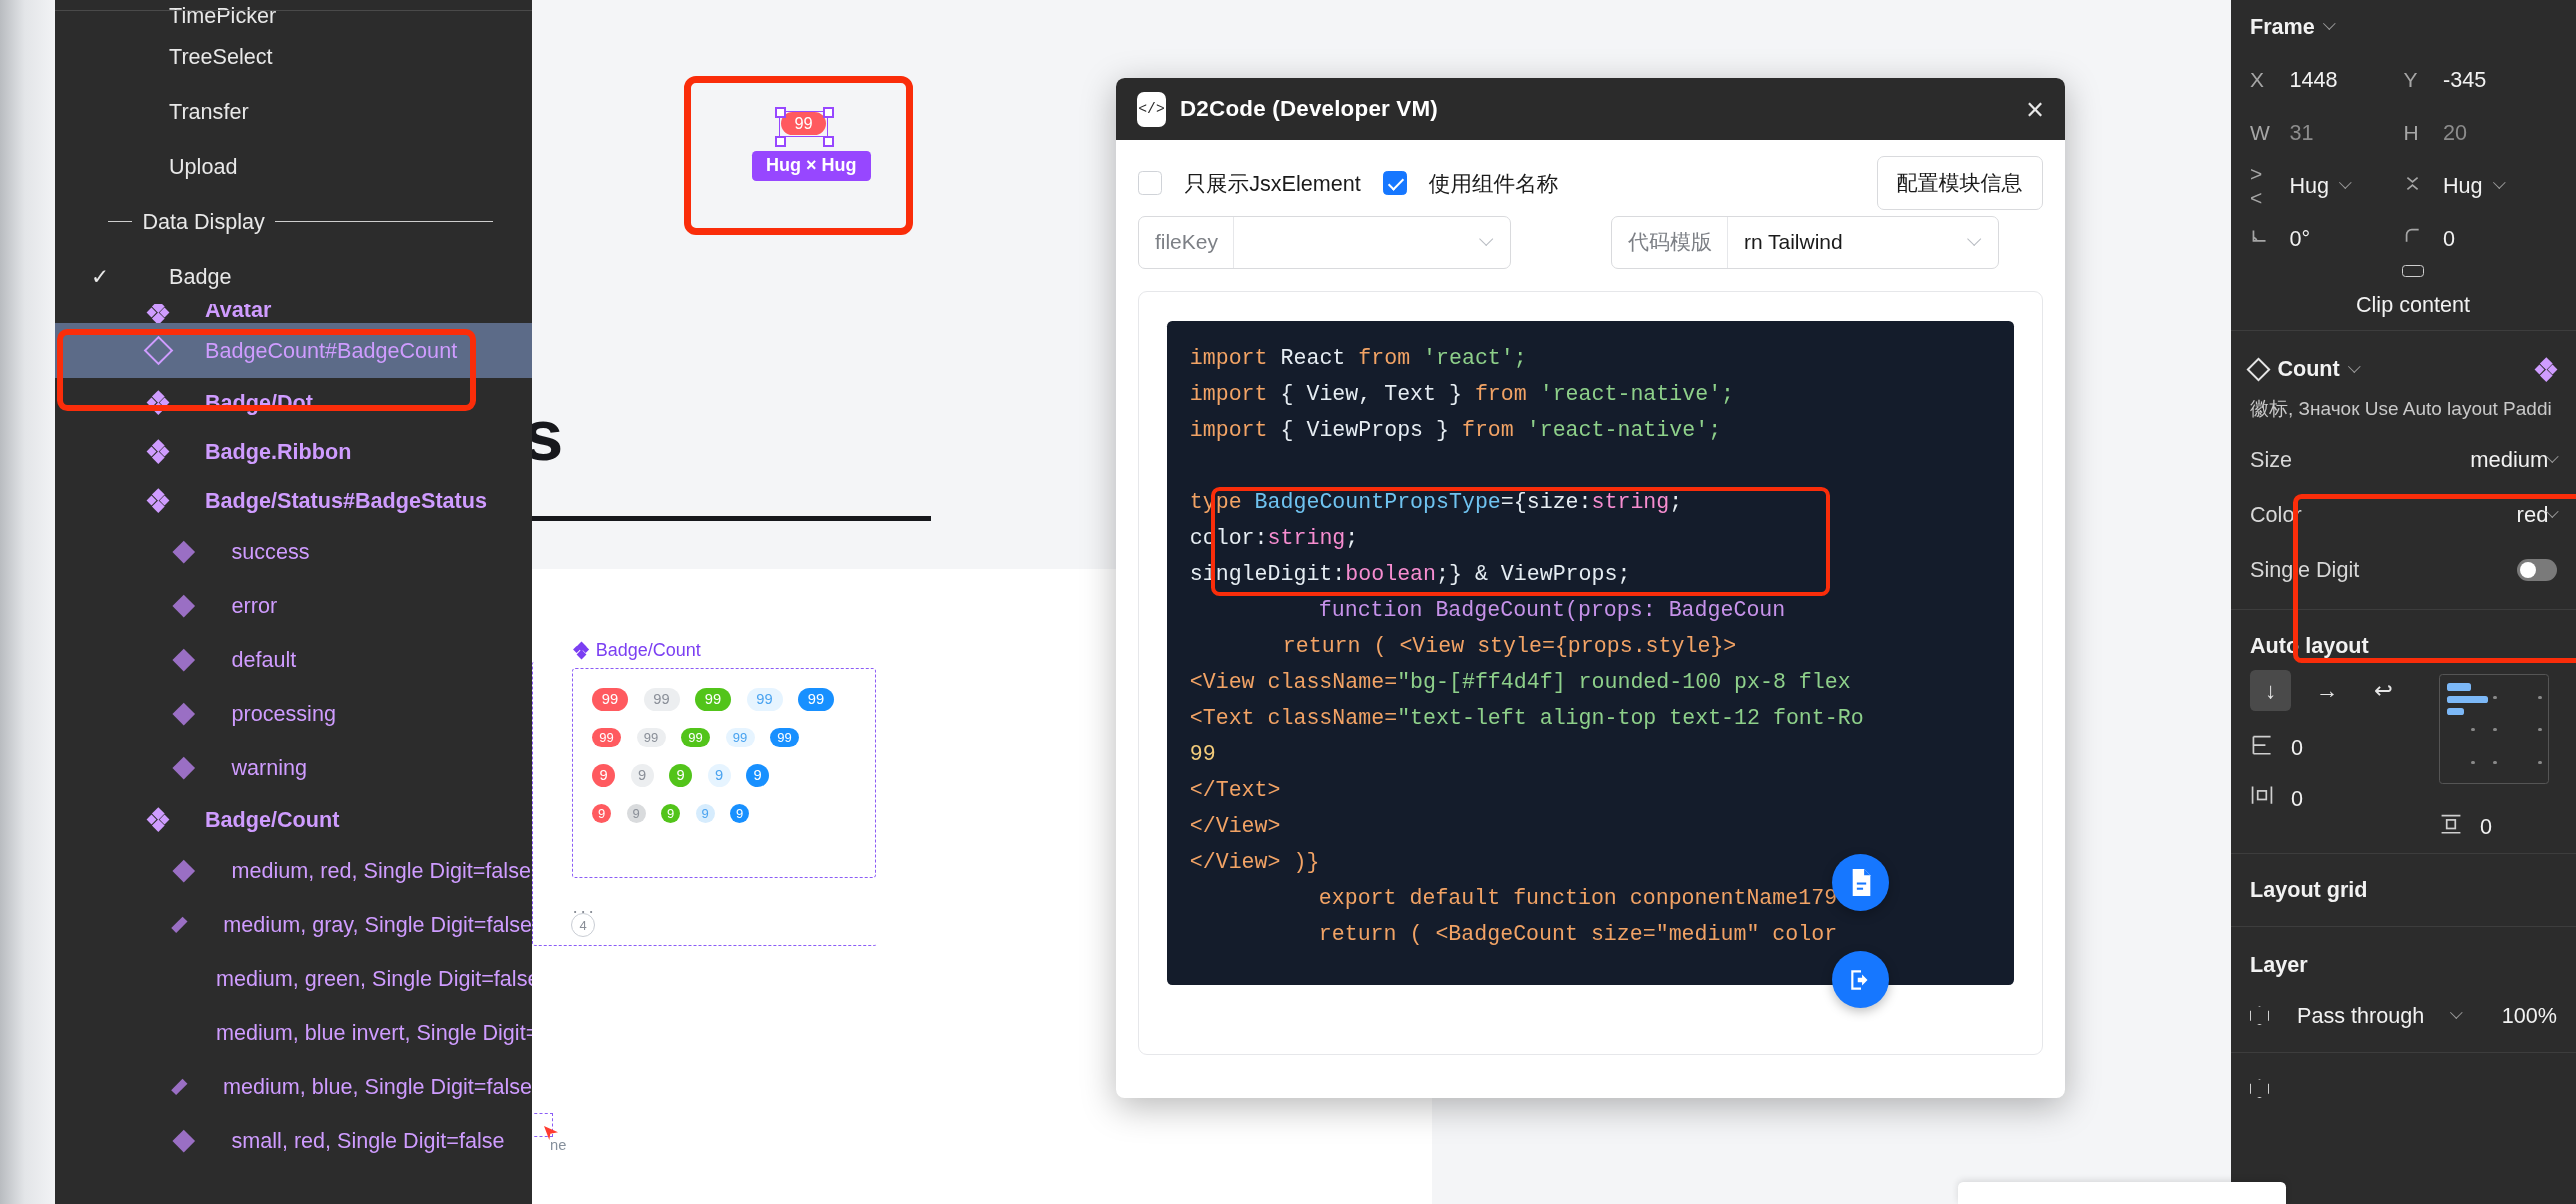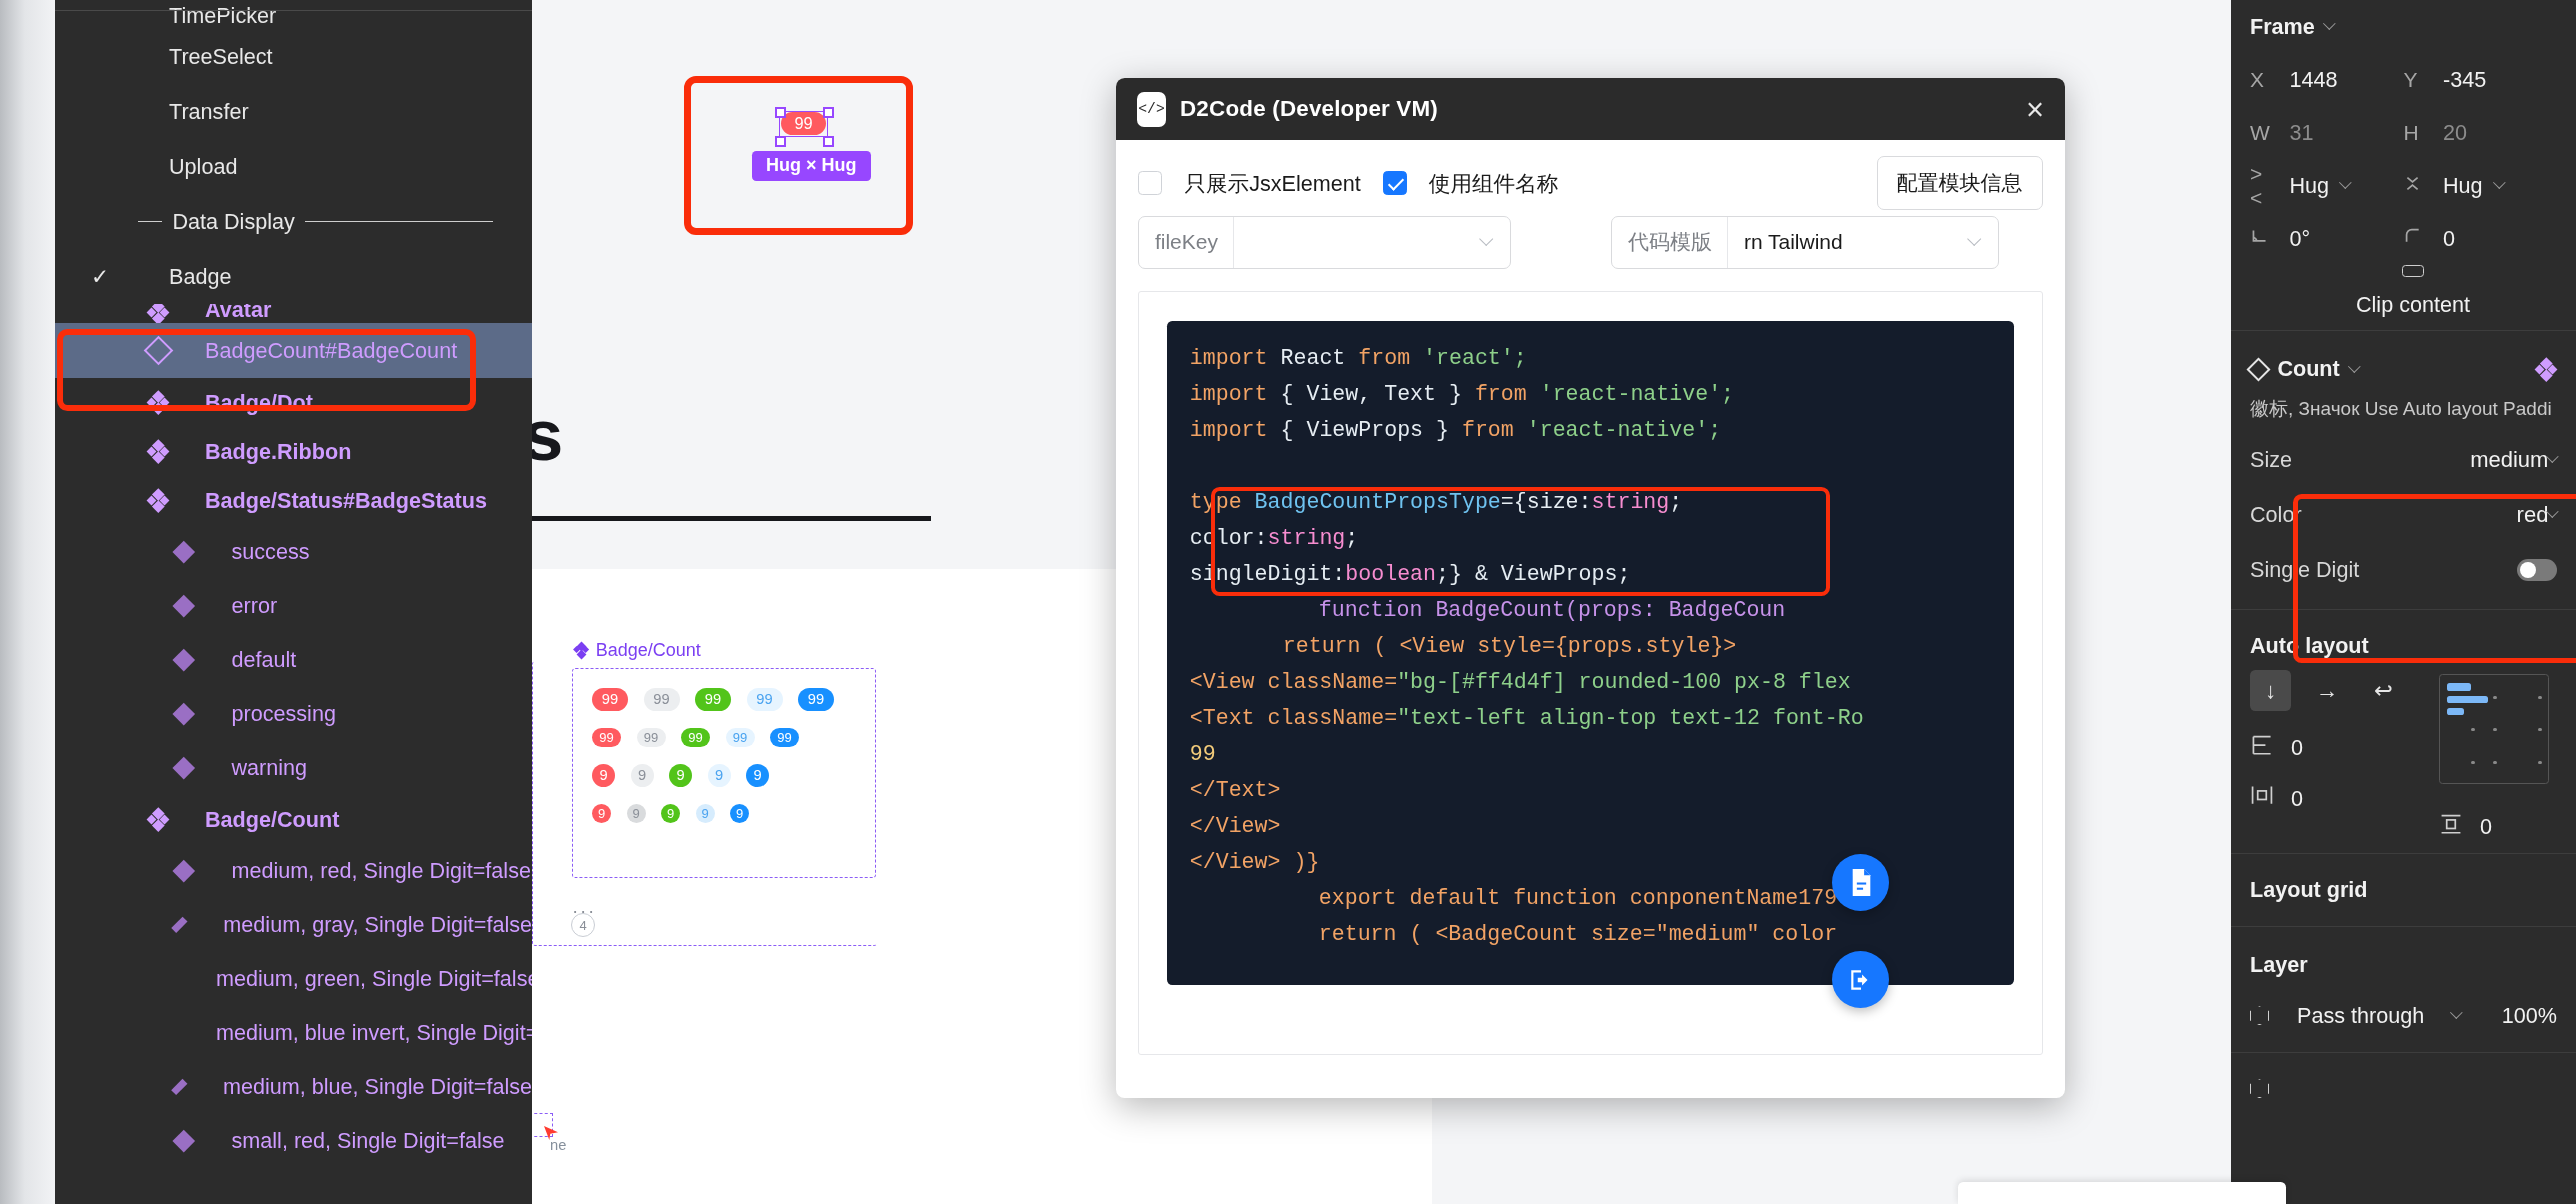--- a/index.html
+++ b/index.html
@@ -177,21 +177,21 @@
     display: flex; align-items: center;
     height: 55px; padding-left: 36px;
     font-size: 21.6px; color: #e8e8e8;
     white-space: nowrap;
     font-family: "Liberation Sans", sans-serif;
   }
   .sb-item .lbl { margin-left: 57px; }
   .sb-check { width: 21px; font-size: 21.6px; color: #e8e8e8; }
   .sb-sep {
     display:flex; align-items:center; gap: 10.4px;
-    height: 55px; padding-left: 83px;
+    height: 55px; padding-left: 53px;
     font-size: 21.6px; color:#e8e8e8;
   }
   .sb-sep .dash-l { width: 24px; height: 1.7px; background: #cfcfcf; }
   .sb-sep .dash-r { flex: 1; height: 1.7px; background: #cfcfcf; margin-right: 39px; }
   .sb-comp {
     display: flex; align-items: center;
     height: 49px; padding-left: 93px;
     font-size: 21.6px; color: #cf9cff; font-weight: bold;
     white-space: nowrap;
   }
@@ -286,21 +286,21 @@
     display:flex; align-items:center;
   }
   .sel-value { padding-left:15.5px; font-size: 21px; color:#1b1b1b; flex:1; }
   .sel-value.placeholder { color:#86909c; }
   .sel-caret { padding-right: 19px; color:#b8bcc2; font-size: 19px; }
   .caret { display:inline-block; width:10.4px; height:10.4px;
            border-right:1.7px solid currentColor; border-bottom:1.7px solid currentColor;
            transform: rotate(45deg); position:relative; top:-3.5px;}
 
   .code-panel {
-    margin: 22.4px 0 0 0; border:0.9px solid #e6e7ea; border-radius:3px;
+    margin: 22.4px 0 0 0; border:0.9px solid #e6e7ea; border-radius:9px;
     height: 764px; padding: 29px 28px; background:#fff;
   }
   .code-box {
     background:#141c2b; border-radius:5.2px;
     height: 664px; padding: 19px 22.4px; overflow:hidden;
     font-family:"Liberation Mono","DejaVu Sans Mono", monospace;
     font-size: 21.6px; line-height: 36px; white-space: pre;
     position: relative;
   }
   .tok-kw { color:#f2a365; }

